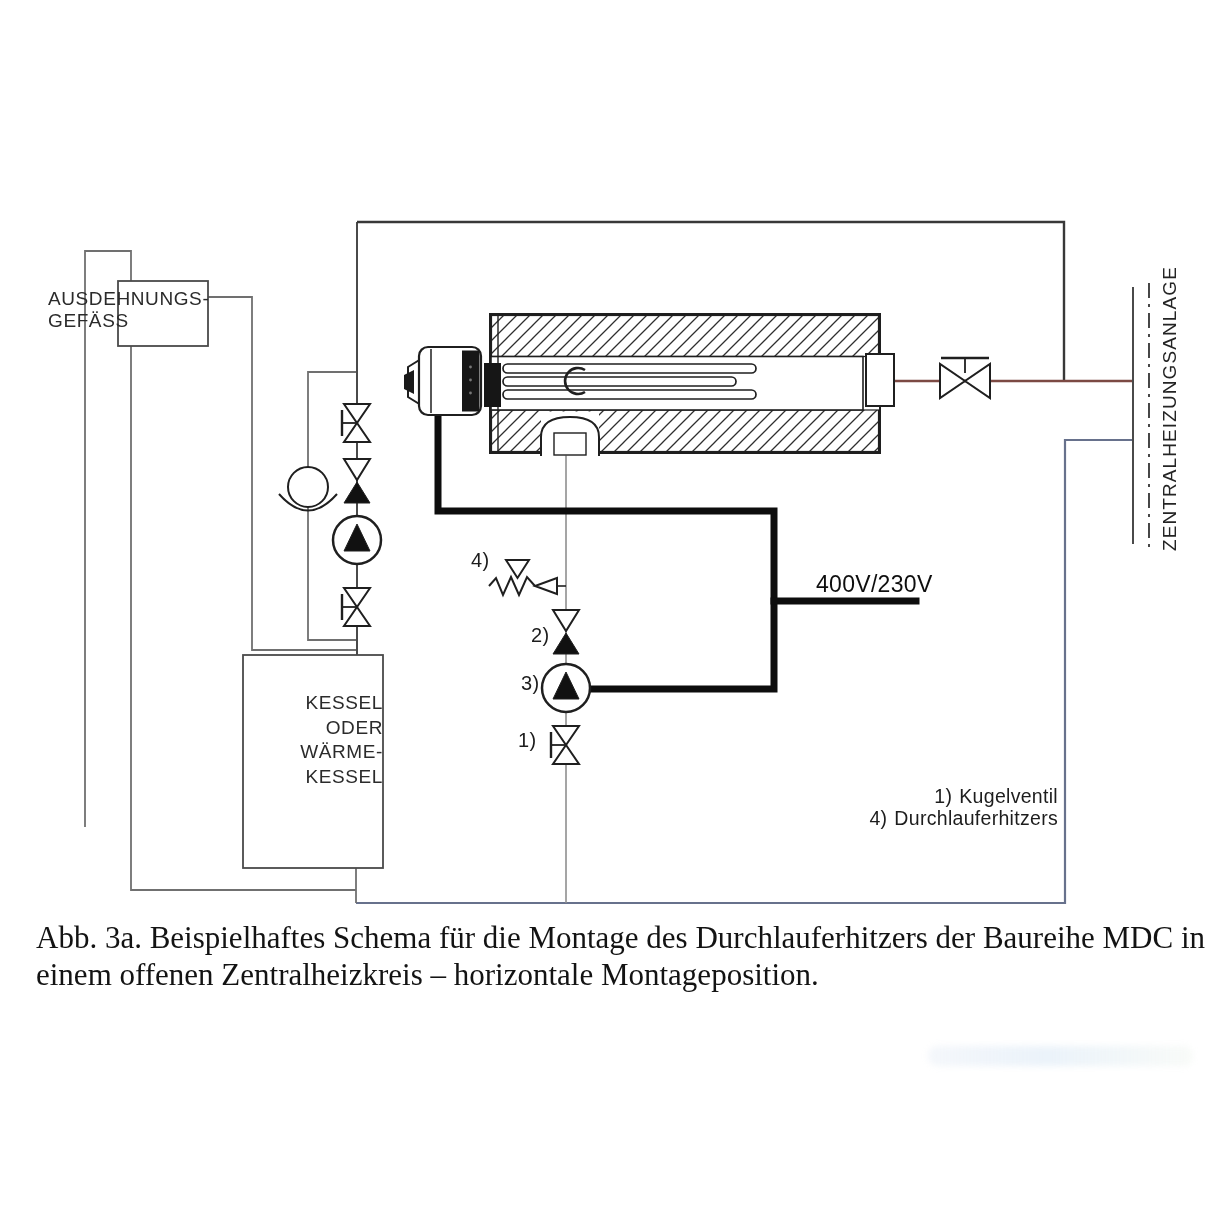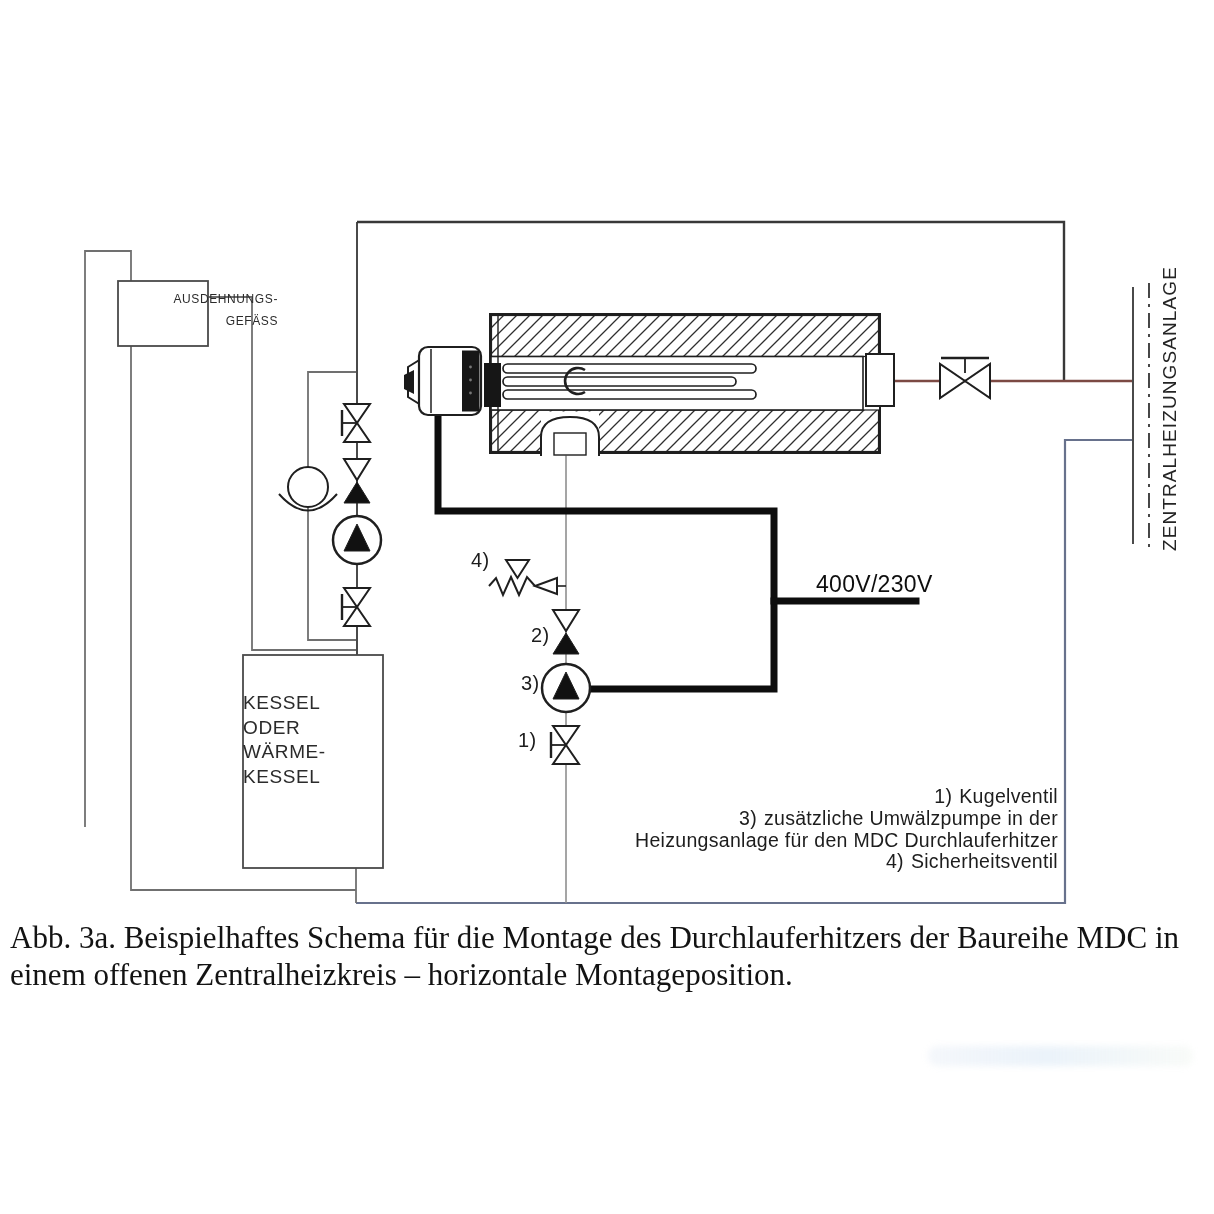--- a/index.html
+++ b/index.html
@@ -1,39 +1,39 @@
 <!DOCTYPE html>
 <html><head>
 <meta charset="utf-8">
 <style>
   html,body{margin:0;padding:0;background:#ffffff;}
   .stage{position:relative;width:1214px;height:1214px;background:#ffffff;overflow:hidden;
          font-family:"Liberation Sans", sans-serif;color:#1c1c1c;}
   .diagram-svg{position:absolute;left:0;top:0;}
   .ovl{position:absolute;white-space:nowrap;}
   .gs{font-family:"Liberation Sans", sans-serif;}
-  .vessel-label{left:48px;top:288px;width:230px;text-align:right;
-                font-size:12px;line-height:22px;letter-spacing:.6px;color:#2b2b2b;}
-  .boiler-label{left:243px;top:691px;width:140px;text-align:left;
+  .vessel-label{left:48px;top:288px;width:230px;text-align:left;
+                font-size:19px;line-height:22px;letter-spacing:.6px;color:#2b2b2b;}
+  .boiler-label{left:243px;top:691px;width:140px;text-align:right;
                 font-size:19px;line-height:24.5px;letter-spacing:.6px;color:#2b2b2b;}
   .callout{font-size:20px;letter-spacing:.4px;color:#1d1d1d;}
   .callout-4{left:471px;top:549px;}
   .callout-2{left:531px;top:624px;}
   .callout-3{left:521px;top:672px;}
   .callout-1{left:518px;top:729px;}
   .power-label{left:816px;top:571px;font-size:23px;font-weight:normal;color:#0e0e0e;letter-spacing:.3px;}
   .central-label{left:1035px;top:405px;width:270px;height:22px;text-align:center;
                  transform:rotate(-90deg);font-size:19px;letter-spacing:1.1px;color:#242424;}
   .legend{left:624px;top:786px;width:434px;white-space:normal;
           font-size:19.5px;line-height:21.8px;letter-spacing:.3px;color:#1d1d1d;}
   .lg-item{margin:0;text-align:right;}
   .lg-num{margin-right:7px;}
   .caption{left:10px;top:920px;width:1202px;font-family:"Liberation Serif", serif;
            font-size:31px;line-height:36.5px;color:#131313;}
-  .caption div{white-space:nowrap;}
+  .caption div{white-space:nowrap;margin-left:26px;}
   .smudge{left:928px;top:1046px;width:265px;height:20px;border-radius:9px;
           background:linear-gradient(90deg,rgba(190,205,230,.16),rgba(188,214,238,.30) 45%,rgba(210,226,208,.14));
           filter:blur(3px);}
 </style>
 </head>
 <body>
 
 <div class="stage">
 
   <svg class="diagram-svg" width="1214" height="1010" viewBox="0 0 1214 1010">
@@ -167,22 +167,21 @@
   <div class="ovl callout callout-2 gs">2)</div>
   <div class="ovl callout callout-3 gs">3)</div>
   <div class="ovl callout callout-1 gs">1)</div>
 
   <div class="ovl power-label gs">400V/230V</div>
 
   <div class="ovl central-label gs">ZENTRALHEIZUNGSANLAGE</div>
 
   <div class="ovl legend gs">
     <div class="lg-item"><span class="lg-num">1)</span><span>Kugelventil</span></div>
-    <div class="lg-item"><span class="lg-num">3)</span><span>zusätzliche Umwälzpumpe in der Heizungsanlage für den MDC Durchlauferhitzer</span></div>
-    <div class="lg-item"><span class="lg-num">4)</span><span>Sicherheitsventil</span></div>
+    <div class="lg-item"><span class="lg-num">4)</span><span>Durchlauferhitzers</span></div>
   </div>
 
   <div class="ovl caption">
     <div>Abb. 3a. Beispielhaftes Schema für die Montage des Durchlauferhitzers der Baureihe MDC in</div>
     <div>einem offenen Zentralheizkreis – horizontale Montageposition.</div>
   </div>
 
   <div class="ovl smudge"></div>
 
 </div>

